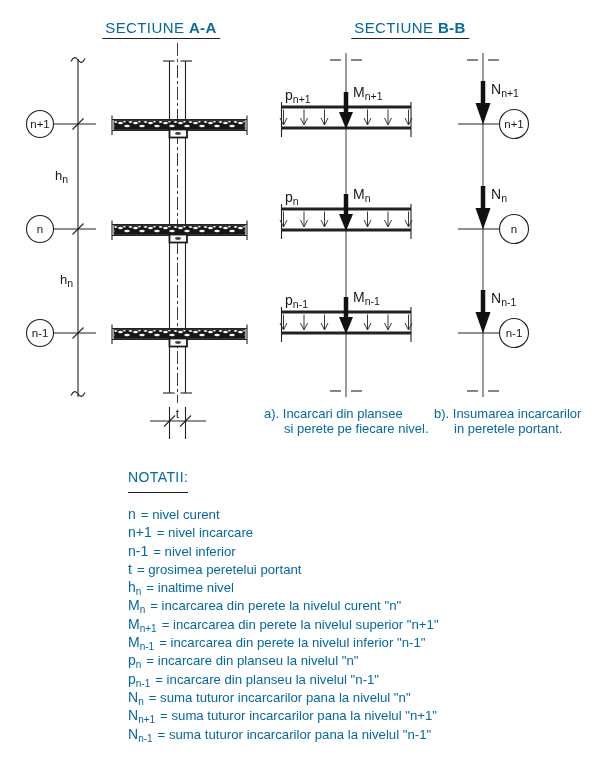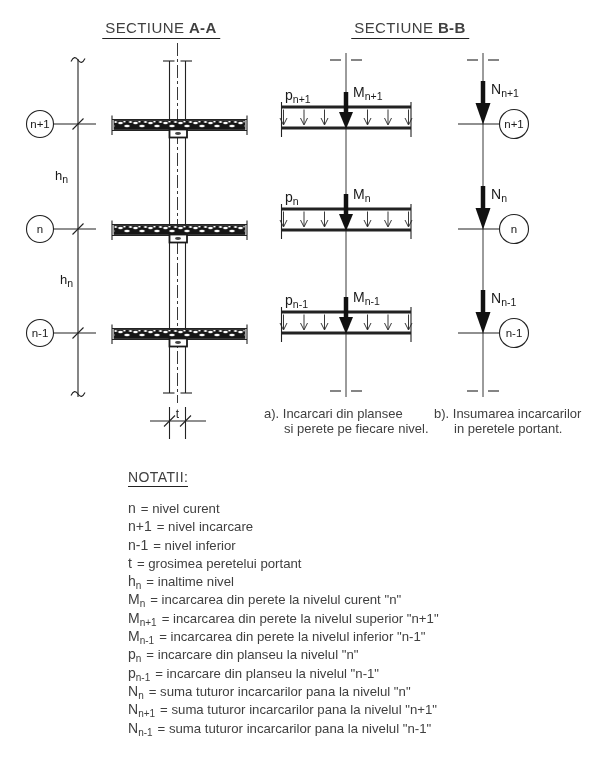--- a/index.html
+++ b/index.html
@@ -1,19 +1,19 @@
 <!DOCTYPE html>
 <html><head>
 <meta charset="utf-8">
 <style>
   html,body{margin:0;padding:0;background:#e8e8e8;}
   .page{
     position:relative;width:604px;height:758px;margin:0 auto;
     background:#ffffff;overflow:hidden;
-    font-family:"Liberation Sans",sans-serif;color:#404040;
+    font-family:"Liberation Sans",sans-serif;color:#0369a1;
   }
   
   .title{
     position:absolute;transform:translateX(-50%);
     font-size:15px;letter-spacing:.4px;
     border-bottom:1.6px solid #222;padding:0 3px 2px 3px;white-space:nowrap;
   }
   .title b{font-weight:bold;}
   .title-a{left:161px;top:19px;}
   .title-b{left:386px;top:19px;margin-left:24px;}
@@ -33,21 +33,21 @@
   svg .tlbl{font-size:12px;text-anchor:middle;}
   
   .caption{position:absolute;font-size:13px;line-height:14.6px;white-space:nowrap;}
   .cap-a{left:264px;top:407px;}
   .cap-b{left:434px;top:407px;}
   .cap-l2{margin-left:20px;}
   
   .notations{position:absolute;left:128px;top:468px;}
   .not-title{
     display:inline-block;font-size:14px;letter-spacing:.4px;
-    border-bottom:1.3px solid #222;padding-bottom:1px;margin-bottom:13px;
+    border-bottom:1.3px solid #222;padding-bottom:7px;margin-bottom:13px;
   }
   .note-line{font-size:13.2px;line-height:17.3px;white-space:nowrap;}
   .note-line .sym{font-size:14px;}
   .note-line .sub{font-size:10px;position:relative;top:3px;}
   .note-line .desc{margin-left:5px;}
 </style>
 </head>
 <body>
 
 <div class="page">

